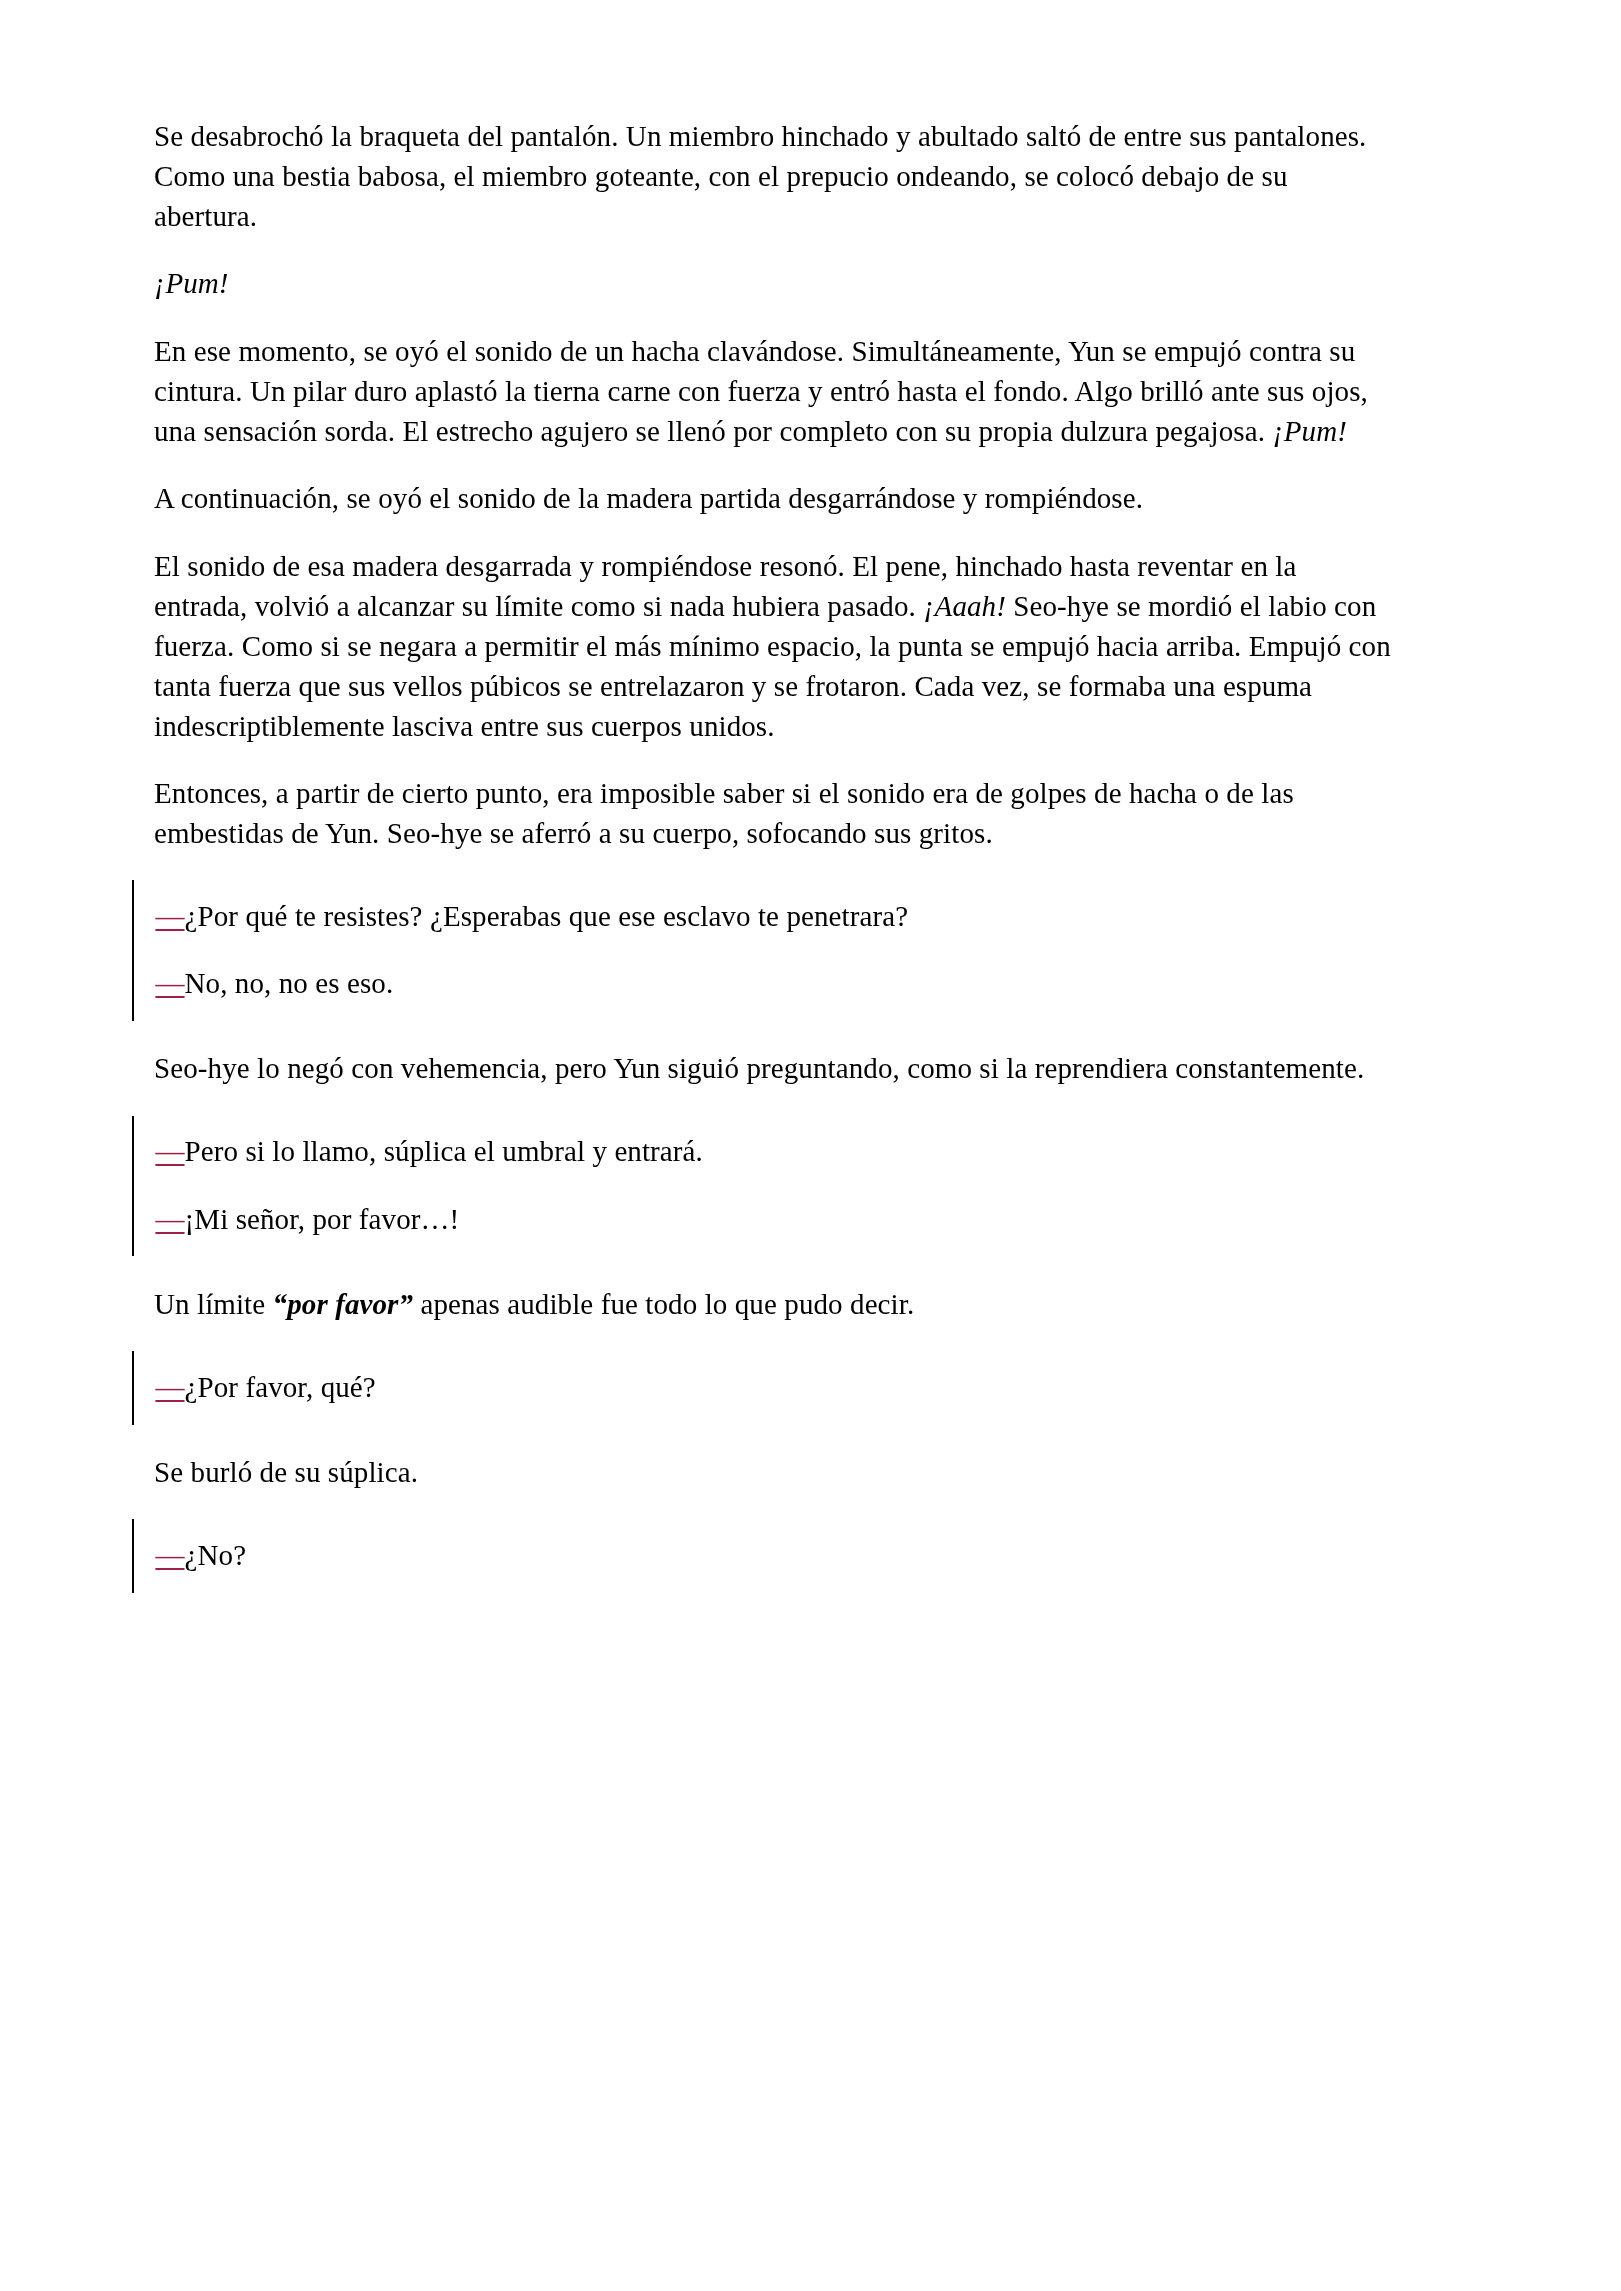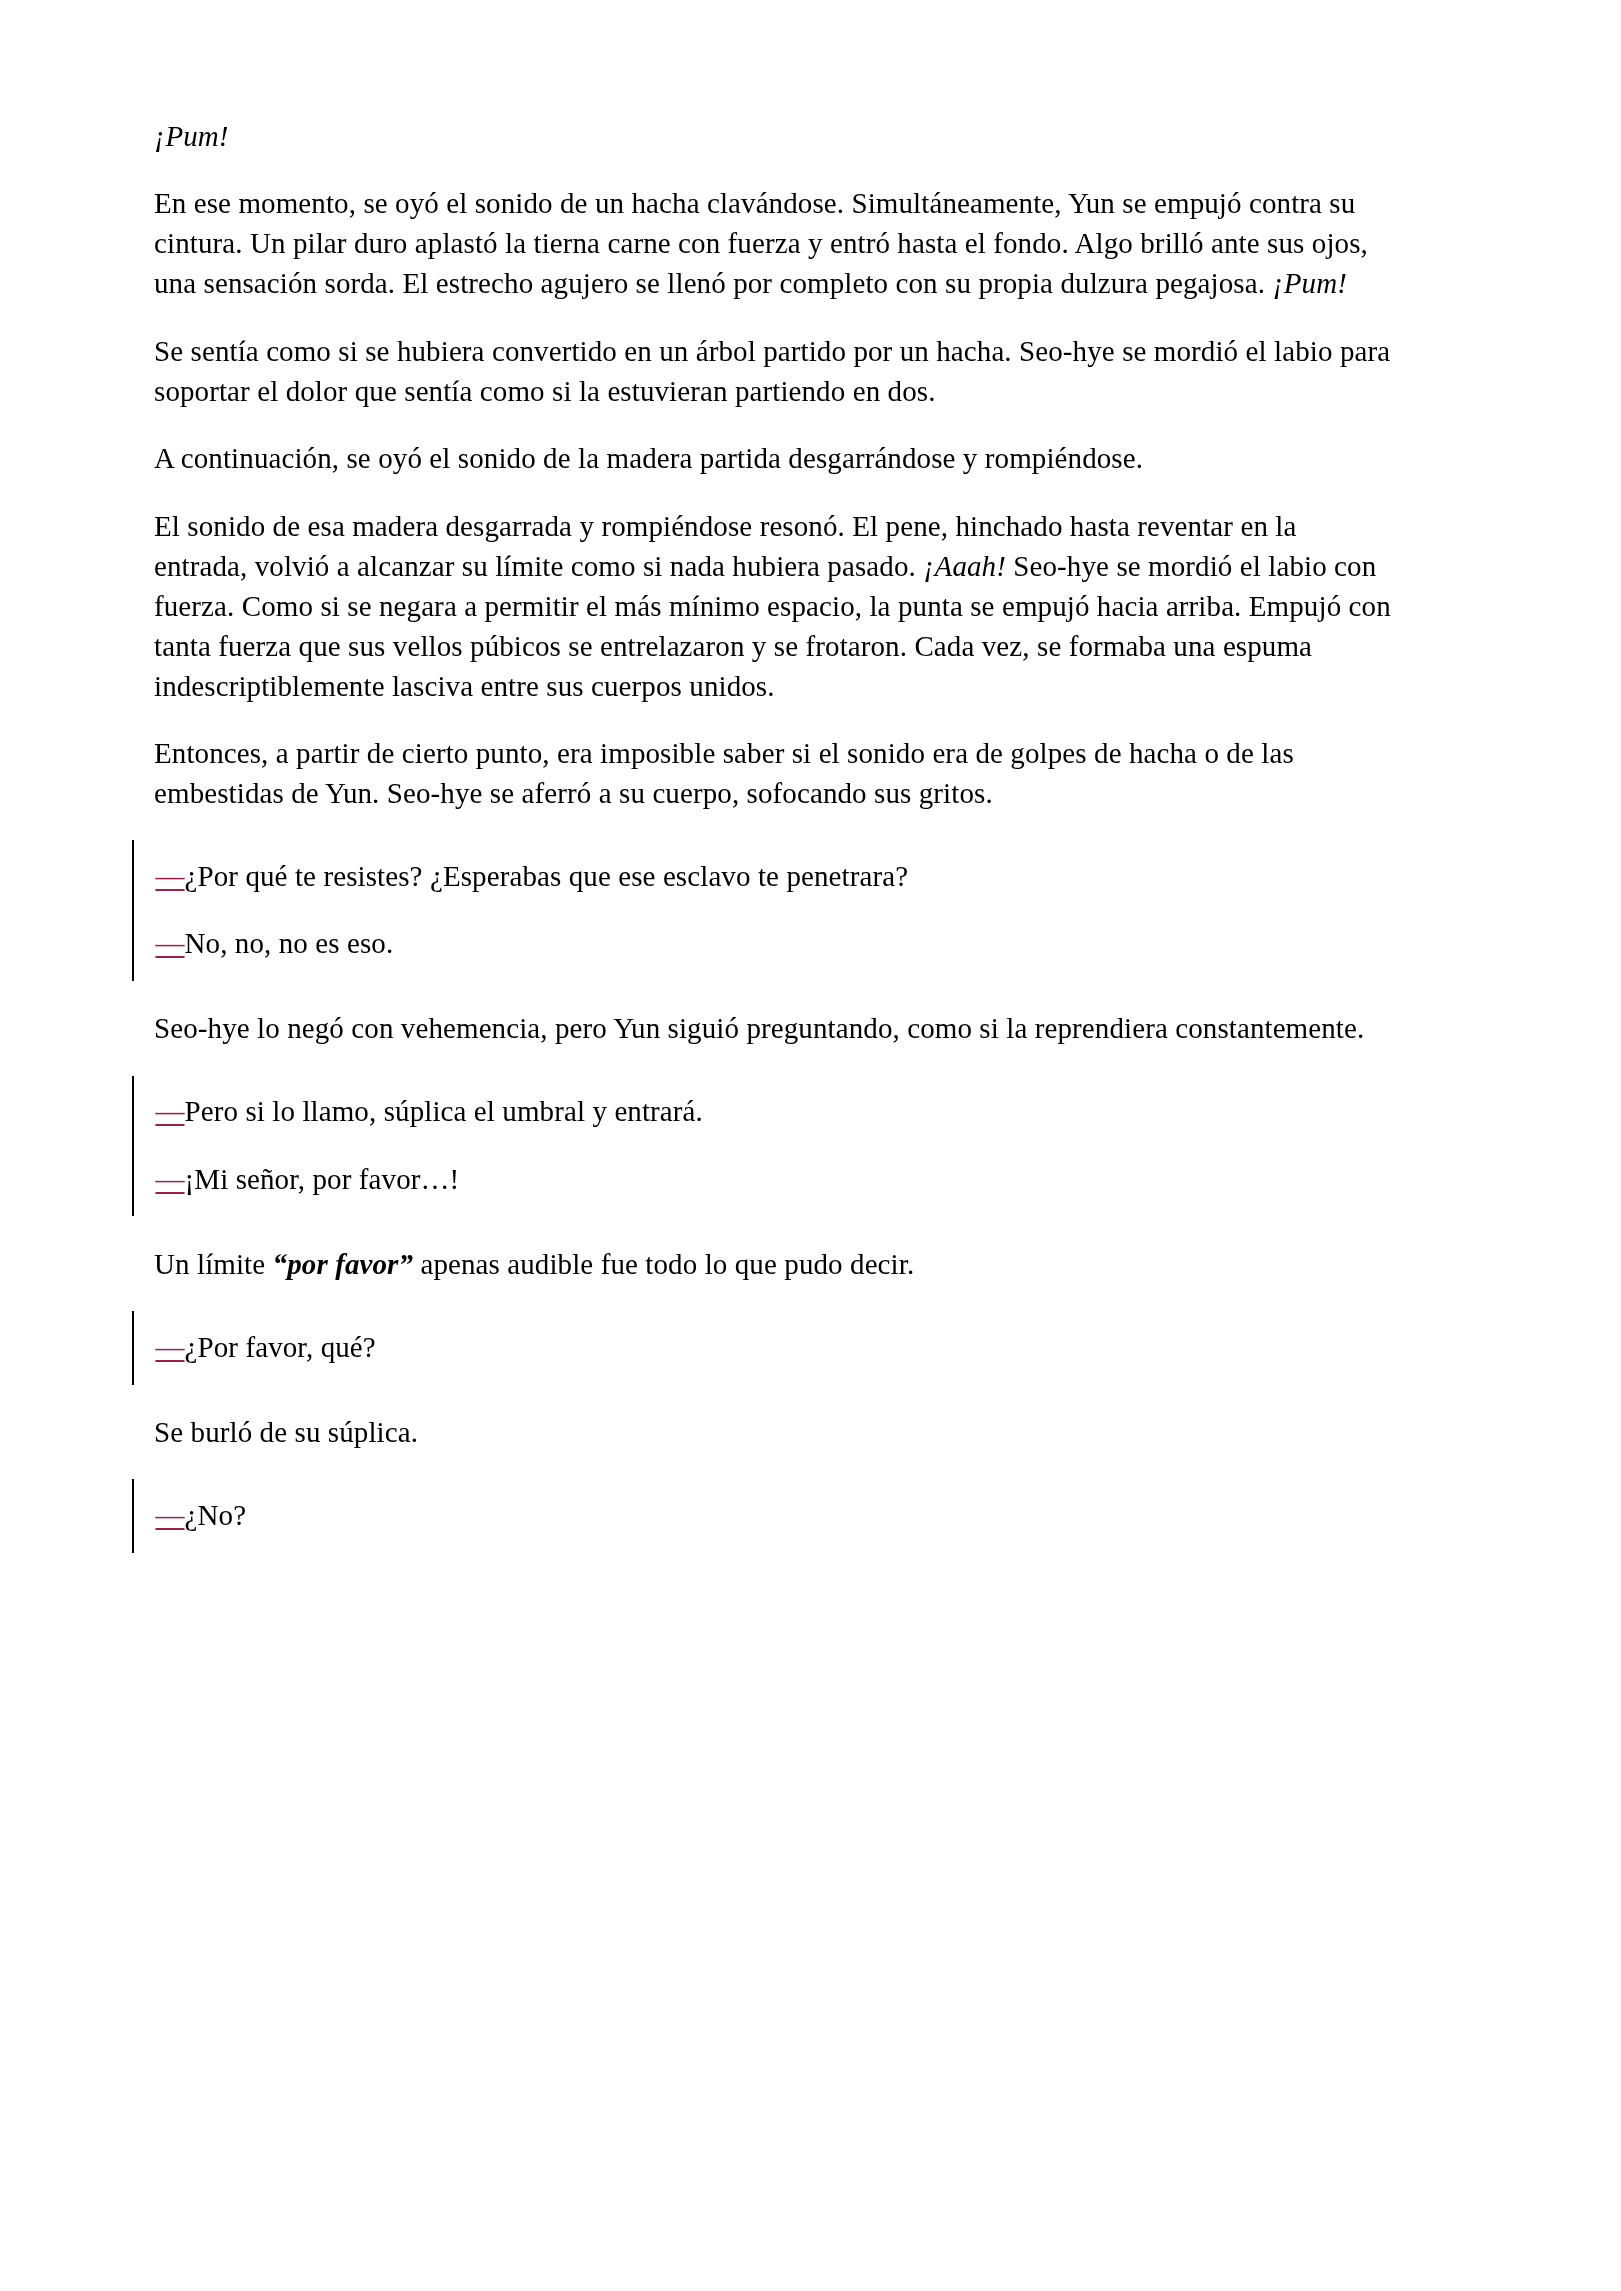--- a/index.html
+++ b/index.html
@@ -81,26 +81,26 @@
     text-decoration-thickness: 2px;
     text-underline-offset: 2.9px;
   }
 </style>
 </head>
 <body>
 
 <div class="page">
   <div class="content">
 
+    <p class="para">Se desabrochó la braqueta del pantalón. Un miembro hinchado y abultado saltó de entre sus pantalones. Como una bestia babosa, el miembro goteante, con el prepucio ondeando, se colocó debajo de su abertura.</p>
 
     <p class="para italic">¡Pum!</p>
 
     <p class="para"><span>En ese momento, se oyó el sonido de un hacha clavándose. Simultáneamente, Yun se empujó contra su cintura. Un pilar duro aplastó la tierna carne con fuerza y entró hasta el fondo. Algo brilló ante sus ojos, una sensación sorda. El estrecho agujero se llenó por completo con su propia dulzura pegajosa. </span><em class="it">¡Pum!</em><span></span></p>
 
-    <p class="para">Se sentía como si se hubiera convertido en un árbol partido por un hacha. Seo-hye se mordió el labio para soportar el dolor que sentía como si la estuvieran partiendo en dos.</p>
 
     <p class="para">A continuación, se oyó el sonido de la madera partida desgarrándose y rompiéndose.</p>
 
     <p class="para"><span>El sonido de esa madera desgarrada y rompiéndose resonó. El pene, hinchado hasta reventar en la entrada, volvió a alcanzar su límite como si nada hubiera pasado. </span><em class="it">¡Aaah!</em><span> Seo-hye se mordió el labio con fuerza. Como si se negara a permitir el más mínimo espacio, la punta se empujó hacia arriba. Empujó con tanta fuerza que sus vellos púbicos se entrelazaron y se frotaron. Cada vez, se formaba una espuma indescriptiblemente lasciva entre sus cuerpos unidos.</span></p>
 
 
 
     <p class="para">Entonces, a partir de cierto punto, era imposible saber si el sonido era de golpes de hacha o de las embestidas de Yun. Seo-hye se aferró a su cuerpo, sofocando sus gritos.</p>
 
     <div class="quote-group">

